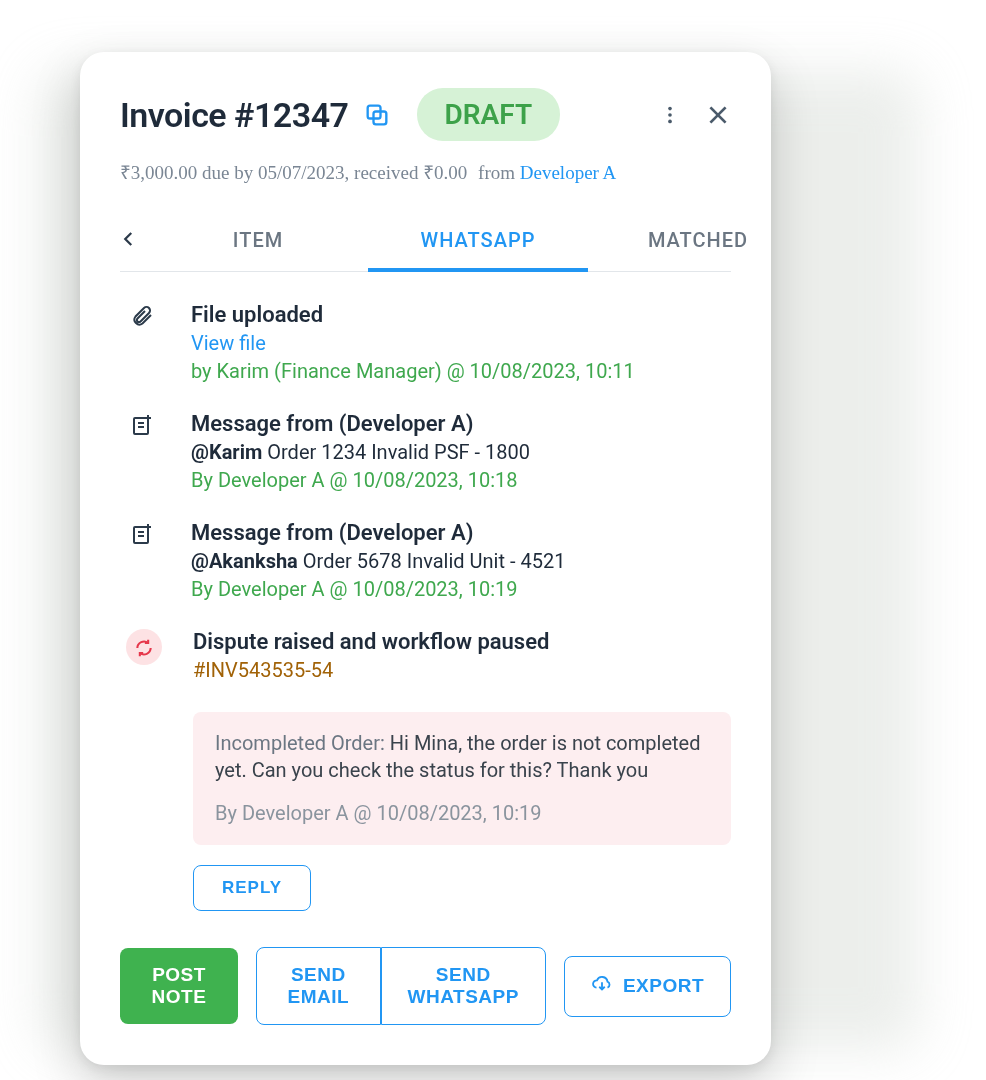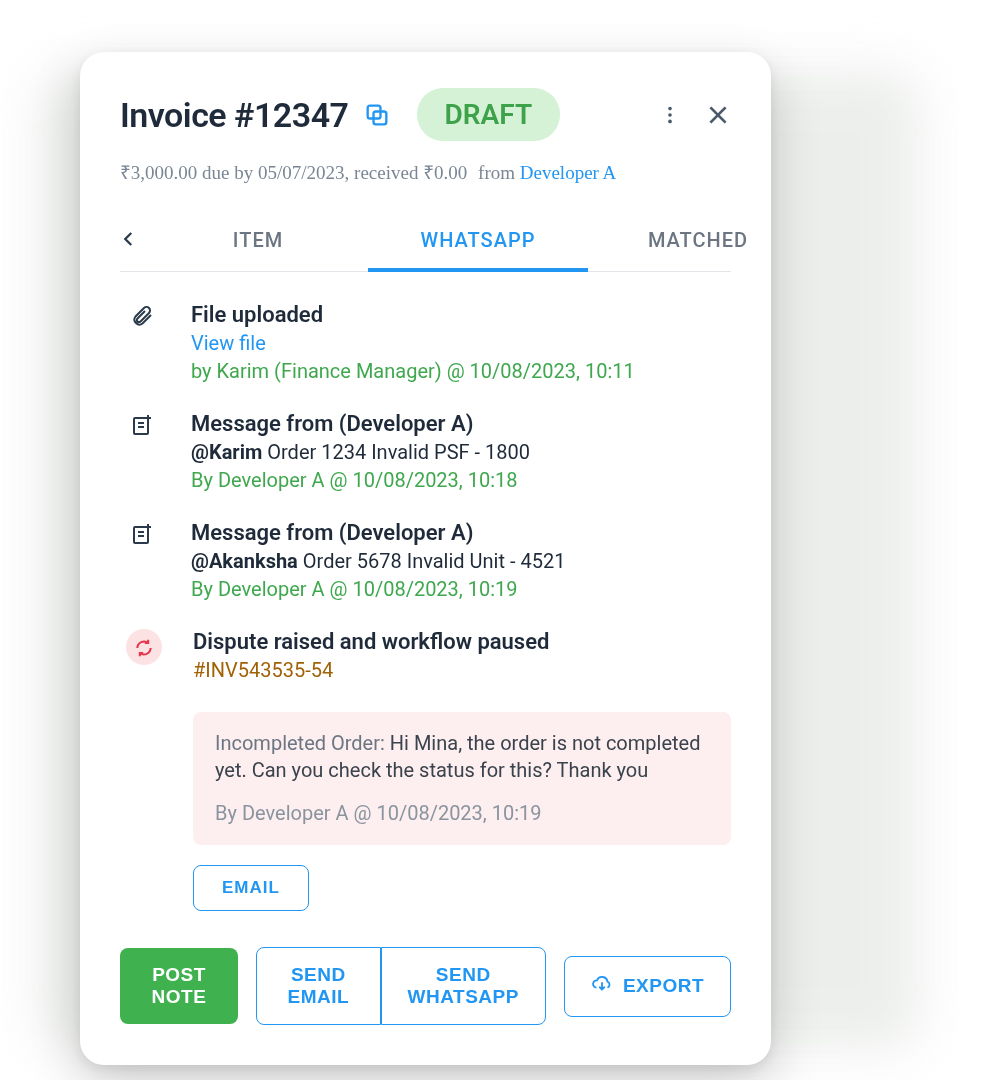--- a/index.html
+++ b/index.html
@@ -327,21 +327,21 @@
       <div class="entry-body">
         <div class="entry-title">Dispute raised and workflow paused</div>
         <div class="dispute-ref">#INV543535-54</div>
         <div class="dispute-box">
           <div>
             <span class="label">Incompleted Order:</span>
             <span>Hi Mina, the order is not completed yet. Can you check the status for this? Thank you</span>
           </div>
           <div class="by">By Developer A @ 10/08/2023, 10:19</div>
         </div>
-        <button class="reply-btn">EMAIL</button>
+        <button class="reply-btn">REPLY</button>
       </div>
     </div>
 
   </div>
 
   <div class="footer">
     <button class="btn btn-primary">POST NOTE</button>
     <button class="btn btn-outline joined-left">SEND EMAIL</button>
     <button class="btn btn-outline joined-right">SEND WHATSAPP</button>
     <button class="btn btn-outline" style="margin-left:auto">

